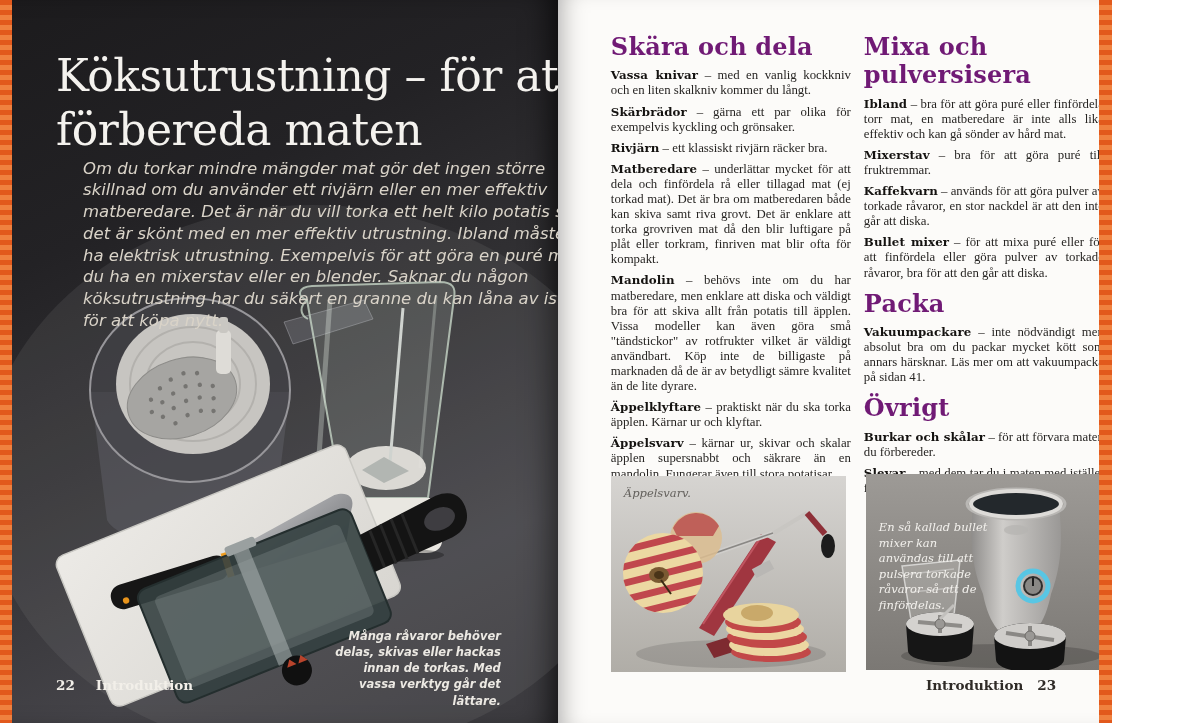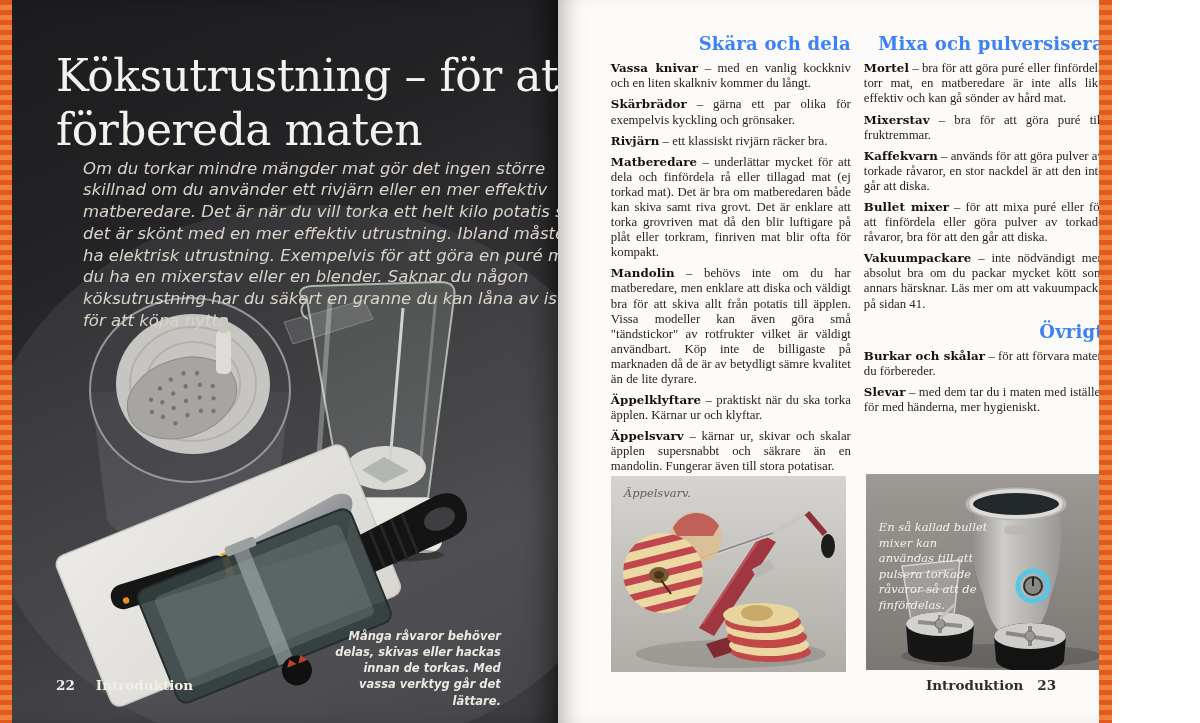--- a/index.html
+++ b/index.html
@@ -60,22 +60,22 @@
     overflow:hidden;
   }
   .col {
     position:absolute; top:33px; width:240px;
     font-size:12.8px; line-height:1.18; color:#272523;
     text-align:justify;
   }
   .col1 { left:53px; }
   .col2 { left:306px; }
   h2.sec {
-    font-family:"DejaVu Serif", serif; font-size:18px; font-weight:bold;
-    color:#3b82f6; margin:0 0 7px 0; letter-spacing:0.2px; text-align:right;
+    font-family:"DejaVu Serif", serif; font-size:24px; font-weight:bold;
+    color:#701a75; margin:0 0 7px 0; letter-spacing:0.2px; text-align:left;
   }
   h2.sec.mid { margin-top:9px; }
   .entry { margin:0 0 6px 0; }
   .entry strong { font-family:"DejaVu Serif", serif; font-size:11.8px; color:#141210; letter-spacing:0.1px; }
 
   .photo-box { position:absolute; overflow:hidden; }
   .photoA { left:53px;  top:476px; width:235px; height:196px;text-align:right; }
   .photoB { left:308px; top:474px; width:239px; height:196px; }
   .photo-box svg { position:absolute; left:0; top:0; width:100%; height:100%; }
   .cap {
@@ -205,25 +205,26 @@
       <p class="entry"><strong>Skärbrädor</strong> <span>– gärna ett par olika för exempelvis kyckling och grönsaker.</span></p>
       <p class="entry"><strong>Rivjärn</strong> <span>– ett klassiskt rivjärn räcker bra.</span></p>
       <p class="entry"><strong>Matberedare</strong> <span>– underlättar mycket för att dela och finfördela rå eller tillagad mat (ej torkad mat). Det är bra om matberedaren både kan skiva samt riva grovt. Det är enklare att torka grovriven mat då den blir luftigare på plåt eller torkram, finriven mat blir ofta för kompakt.</span></p>
       <p class="entry"><strong>Mandolin</strong> <span>– behövs inte om du har matberedare, men enklare att diska och väldigt bra för att skiva allt från potatis till äpplen. Vissa modeller kan även göra små "tändstickor" av rotfrukter vilket är väldigt användbart. Köp inte de billigaste på marknaden då de är av betydligt sämre kvalitet än de lite dyrare.</span></p>
       <p class="entry"><strong>Äppelklyftare</strong> <span>– praktiskt när du ska torka äpplen. Kärnar ur och klyftar.</span></p>
       <p class="entry"><strong>Äppelsvarv</strong> <span>– kärnar ur, skivar och skalar äpplen supersnabbt och säkrare än en mandolin. Fungerar även till stora potatisar.</span></p>
     </div>
 
     <div class="col col2">
       <h2 class="sec">Mixa och pulversisera</h2>
-      <p class="entry"><strong>Mortel</strong> <span>– bra för att göra puré eller finfördela torr mat, en matberedare är inte alls lika effektiv och kan gå sönder av hård mat.</span></p>
+      <p class="entry"><strong>Ibland</strong> <span>– bra för att göra puré eller finfördela torr mat, en matberedare är inte alls lika effektiv och kan gå sönder av hård mat.</span></p>
       <p class="entry"><strong>Mixerstav</strong> <span>– bra för att göra puré till fruktremmar.</span></p>
       <p class="entry"><strong>Kaffekvarn</strong> <span>– används för att göra pulver av torkade råvaror, en stor nackdel är att den inte går att diska.</span></p>
       <p class="entry"><strong>Bullet mixer</strong> <span>– för att mixa puré eller för att finfördela eller göra pulver av torkade råvaror, bra för att den går att diska.</span></p>
 
+      <h2 class="sec mid">Packa</h2>
       <p class="entry"><strong>Vakuumpackare</strong> <span>– inte nödvändigt men absolut bra om du packar mycket kött som annars härsknar. Läs mer om att vakuumpacka på sidan 41.</span></p>
 
       <h2 class="sec mid">Övrigt</h2>
       <p class="entry"><strong>Burkar och skålar</strong> <span>– för att förvara maten du förbereder.</span></p>
       <p class="entry"><strong>Slevar</strong> <span>– med dem tar du i maten med istället för med händerna, mer hygieniskt.</span></p>
     </div>
 
     <div class="photo-box photoA">
       <svg viewBox="0 0 235 196" aria-hidden="true">
         <defs>

